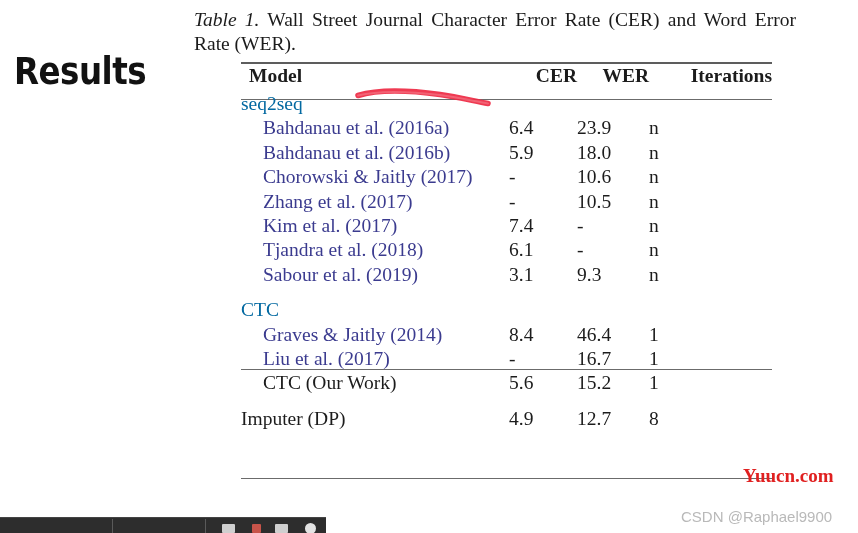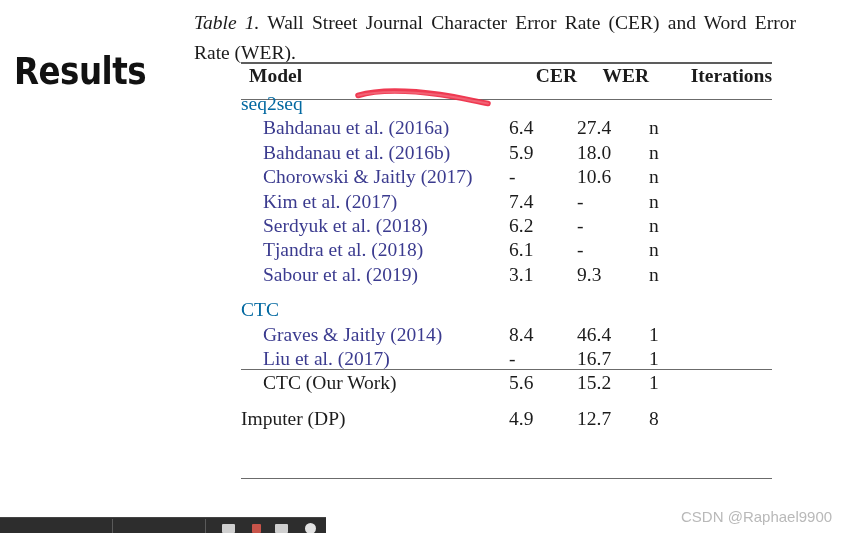--- a/index.html
+++ b/index.html
@@ -32,21 +32,21 @@
   }
 
   
   #caption {
     position: absolute;
     left: 194px;
     top: 8px;
     width: 602px;
     font-family: "Liberation Serif", serif;
     font-size: 19.5px;
-    line-height: 30px;
+    line-height: 24px;
     color: #1b1b1b;
     text-align: justify;
     text-align-last: left;
   }
   #caption .tbl-num {
     font-style: italic;
   }
 
   
   #table-wrap {
@@ -203,44 +203,44 @@
       <tbody id="table-body">
           <tr>
             <td class="c-model-cell"><span class="grouphead">seq2seq</span></td>
             <td class="c-num"></td>
             <td class="c-num"></td>
             <td class="c-num"></td>
           </tr>
           <tr>
             <td class="c-model-cell"><span class="citation">Bahdanau et al. (2016a)</span></td>
             <td class="c-num">6.4</td>
-            <td class="c-num">27.4</td>
+            <td class="c-num">23.9</td>
             <td class="c-num">n</td>
           </tr>
           <tr>
             <td class="c-model-cell"><span class="citation">Bahdanau et al. (2016b)</span></td>
             <td class="c-num">5.9</td>
             <td class="c-num">18.0</td>
             <td class="c-num">n</td>
           </tr>
           <tr>
             <td class="c-model-cell"><span class="citation">Chorowski &amp; Jaitly (2017)</span></td>
             <td class="c-num">-</td>
             <td class="c-num">10.6</td>
             <td class="c-num">n</td>
           </tr>
           <tr>
+            <td class="c-model-cell"><span class="citation">Zhang et al. (2017)</span></td>
+            <td class="c-num">-</td>
+            <td class="c-num">10.5</td>
+            <td class="c-num">n</td>
+          </tr>
+          <tr>
             <td class="c-model-cell"><span class="citation">Kim et al. (2017)</span></td>
             <td class="c-num">7.4</td>
-            <td class="c-num">-</td>
-            <td class="c-num">n</td>
-          </tr>
-          <tr>
-            <td class="c-model-cell"><span class="citation">Serdyuk et al. (2018)</span></td>
-            <td class="c-num">6.2</td>
             <td class="c-num">-</td>
             <td class="c-num">n</td>
           </tr>
           <tr>
             <td class="c-model-cell"><span class="citation">Tjandra et al. (2018)</span></td>
             <td class="c-num">6.1</td>
             <td class="c-num">-</td>
             <td class="c-num">n</td>
           </tr>
           <tr>
@@ -287,20 +287,21 @@
           </tr>
         </tbody>
     </table>
   </div>
 
   <svg id="pen-stroke" viewBox="0 0 160 26">
     <path id="pen-path" d="M6,13.5 C26,7.5 58,8.5 88,12.5 C106,15 122,19 136,21.5" fill="none" stroke="#ee2b45" stroke-width="5.5" stroke-linecap="round" opacity="0.93"></path>
     <path d="M6,13.5 C26,8.5 58,9.5 88,13 C106,15.5 122,19 136,21.5" fill="none" stroke="#f4838f" stroke-width="2" stroke-linecap="round" opacity="0.55"></path>
   </svg>
 
+  <div id="wm-yuucn" style="color: rgb(224, 32, 32);">Yuucn.com</div>
   <div id="wm-csdn" style="color: rgb(185, 185, 185);">CSDN @Raphael9900</div>
 
   <div id="taskbar">
     <div class="tb-sep" style="left:112px;"></div>
     <div class="tb-sep" style="left:205px;"></div>
     <div class="tb-icon" style="left:222px;"></div>
     <div class="tb-icon redish" style="left:252px;"></div>
     <div class="tb-icon" style="left:275px;"></div>
     <div class="tb-icon round" style="left:305px;"></div>
   </div>

